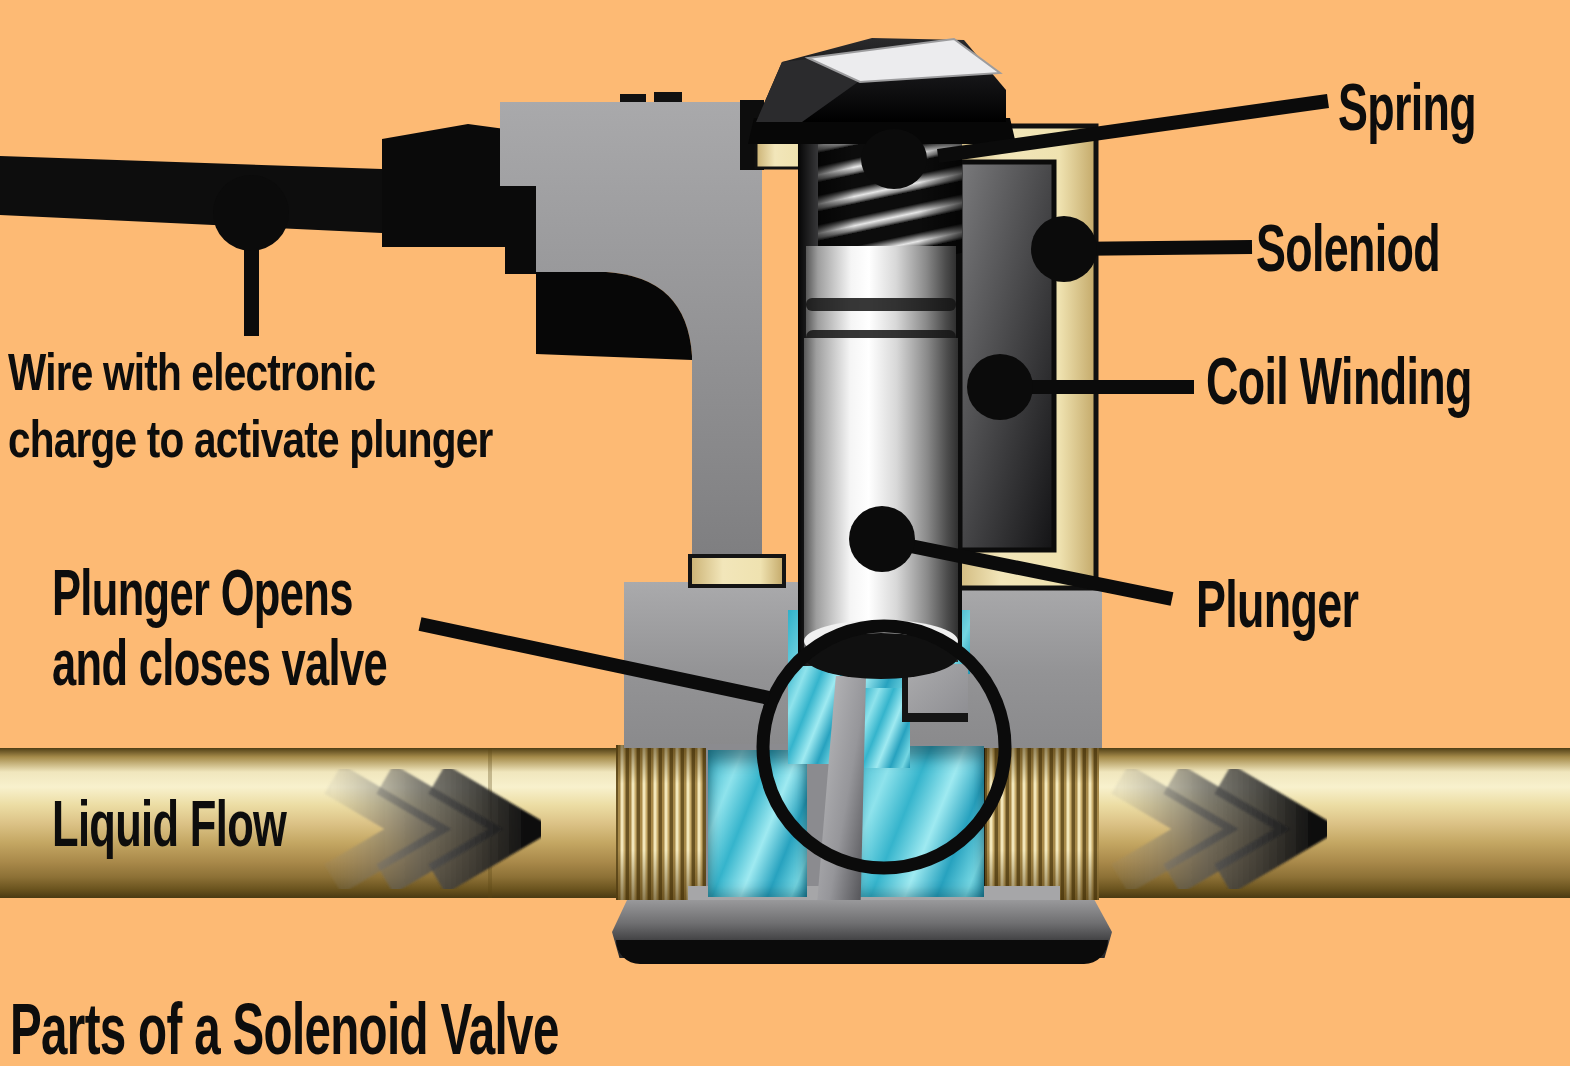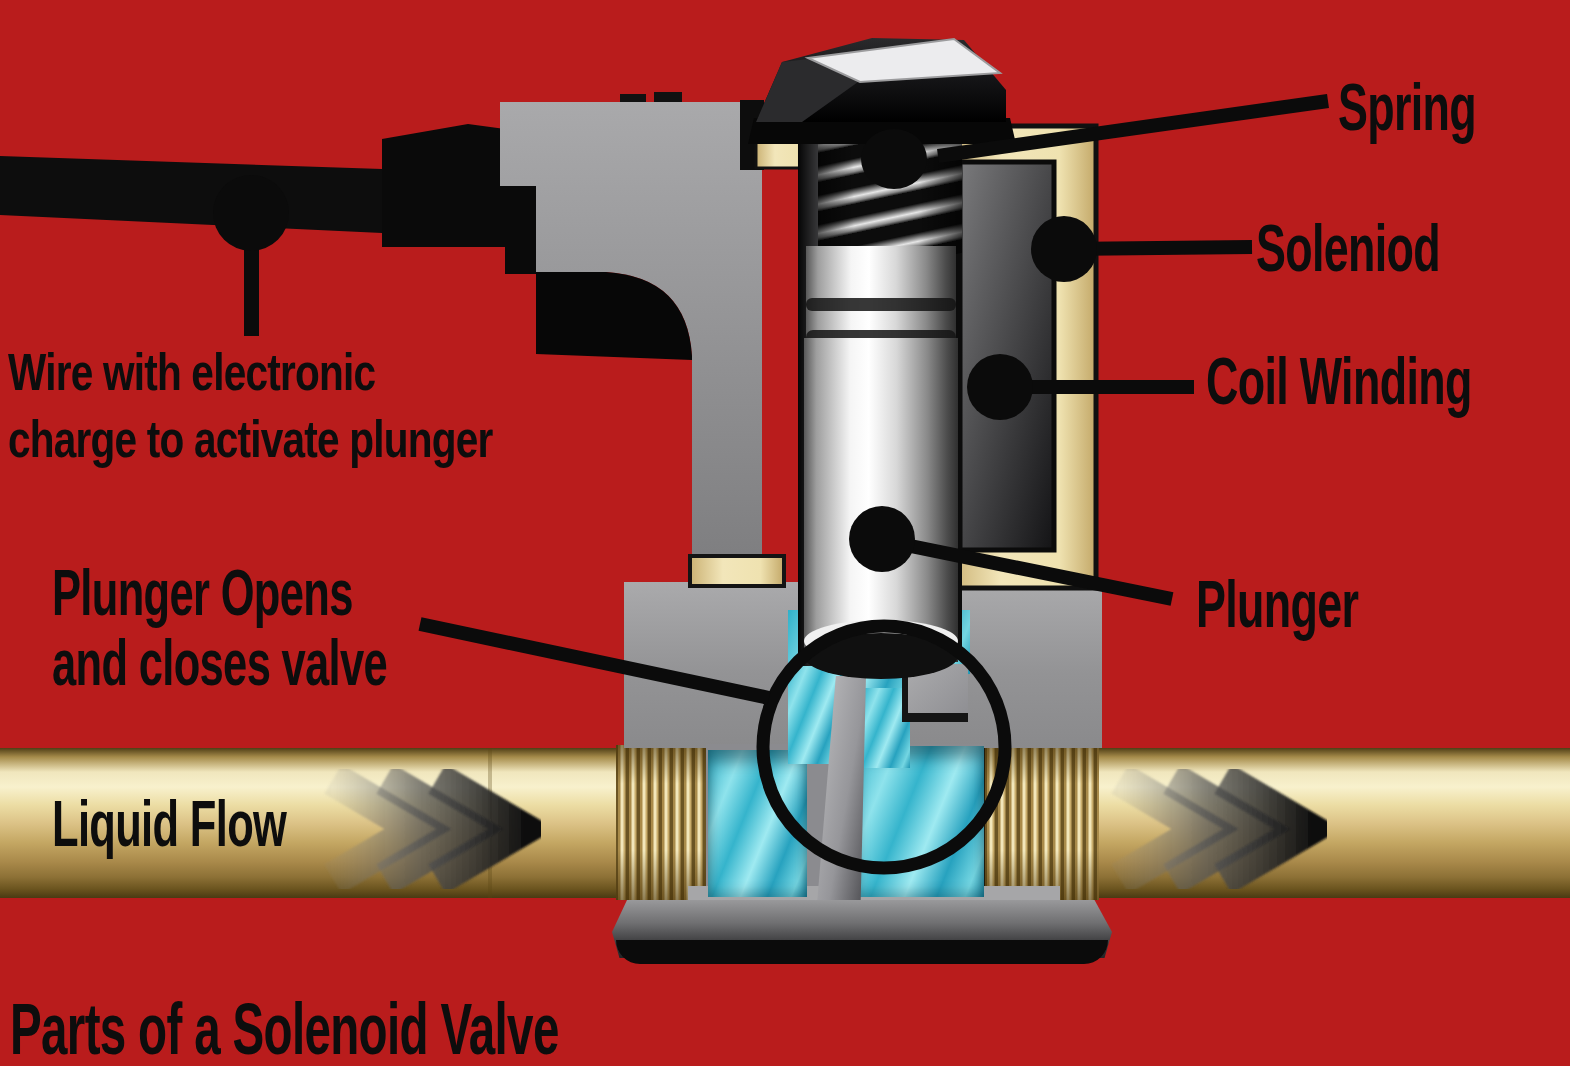--- a/index.html
+++ b/index.html
@@ -1,16 +1,16 @@
 <!DOCTYPE html>
 <html><head>
 <meta charset="utf-8">
 <style>
   html,body{margin:0;padding:0;background:#fff;}
-  .stage{position:relative;width:1570px;height:1066px;background:#b91c1c;overflow:hidden;
+  .stage{position:relative;width:1570px;height:1066px;background:#fdba74;overflow:hidden;
          font-family:"Liberation Sans",sans-serif;}
   .abs{position:absolute;}
 
   
   .pipe{left:0;top:748px;width:1570px;height:150px;
     background:linear-gradient(180deg,#4f3f15 0%,#7a6430 3%,#a58b4a 6%,#f0e6bd 16%,#f8f1cd 26%,
       #ecdda4 38%,#dcc387 50%,#c4a763 63%,#a9894a 76%,#8d7136 86%,#6b541f 94%,#4a3a12 100%);}
   .pipe-seam{left:488px;top:748px;width:4px;height:150px;background:rgba(90,70,20,.30);}
   .threads{top:745px;height:155px;
     background:repeating-linear-gradient(90deg,#6b5524 0 2px,#a98b4a 2px 4px,#f2e7bb 5px 7px,#c9ad6b 8px 9px,#6b5524 10px 11px);}

